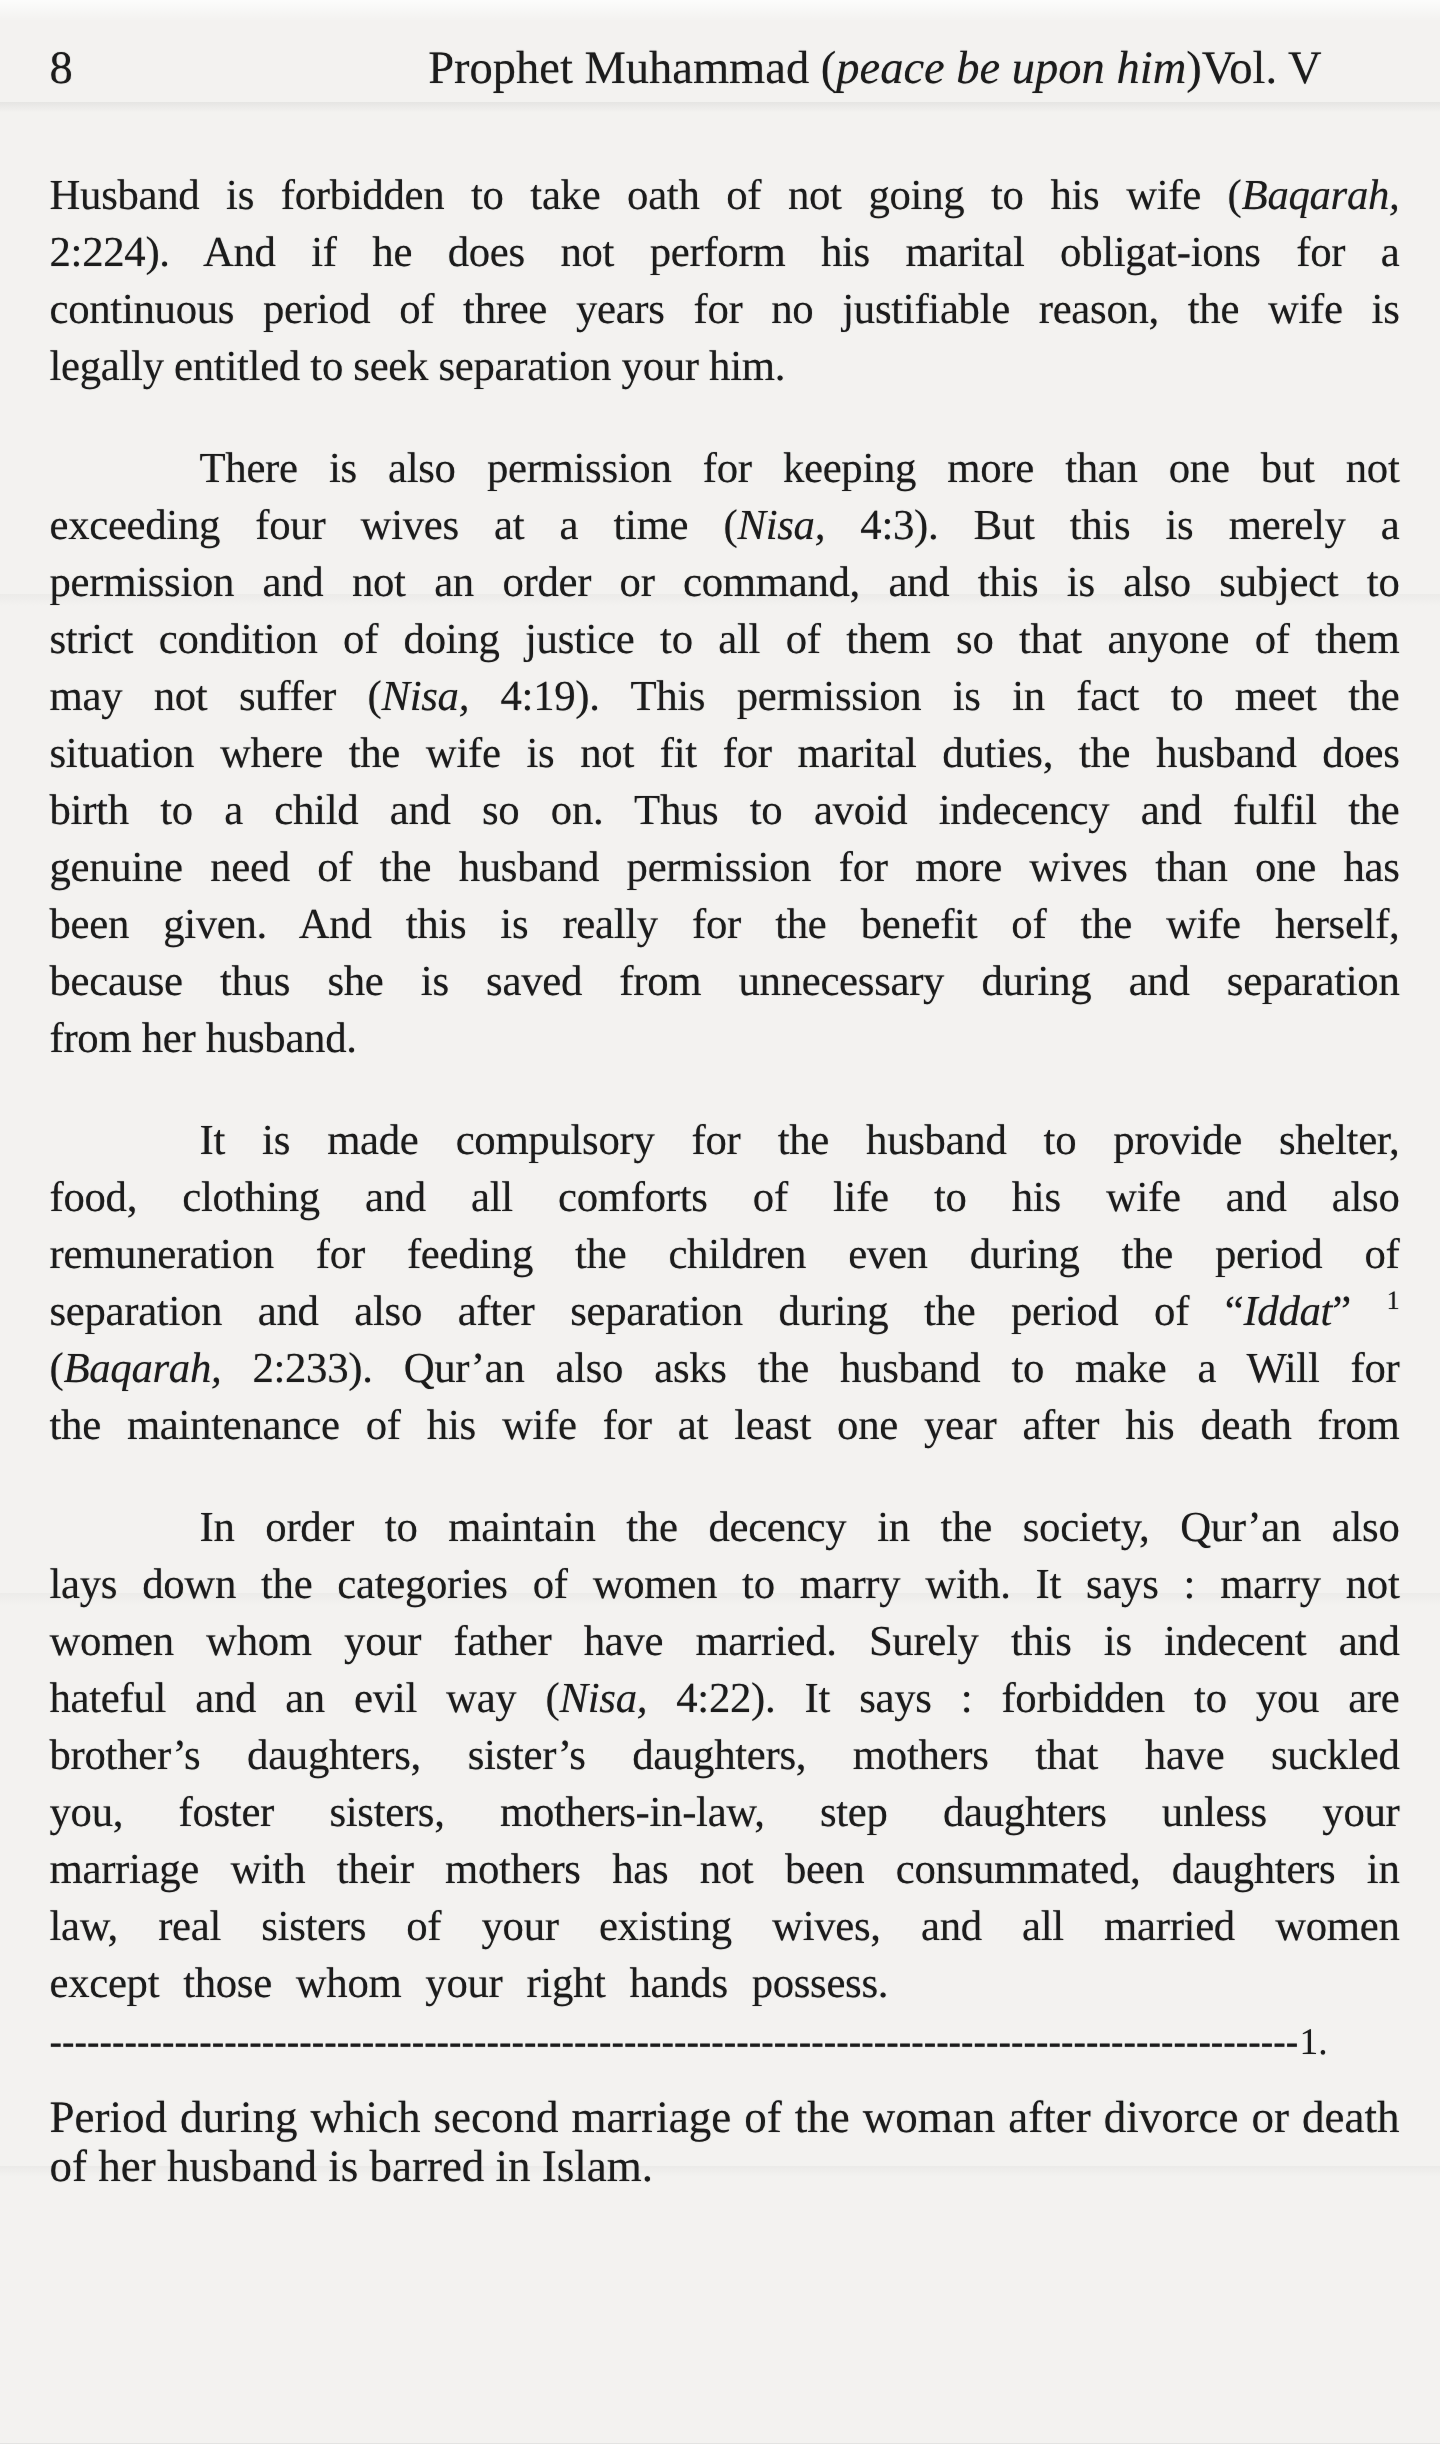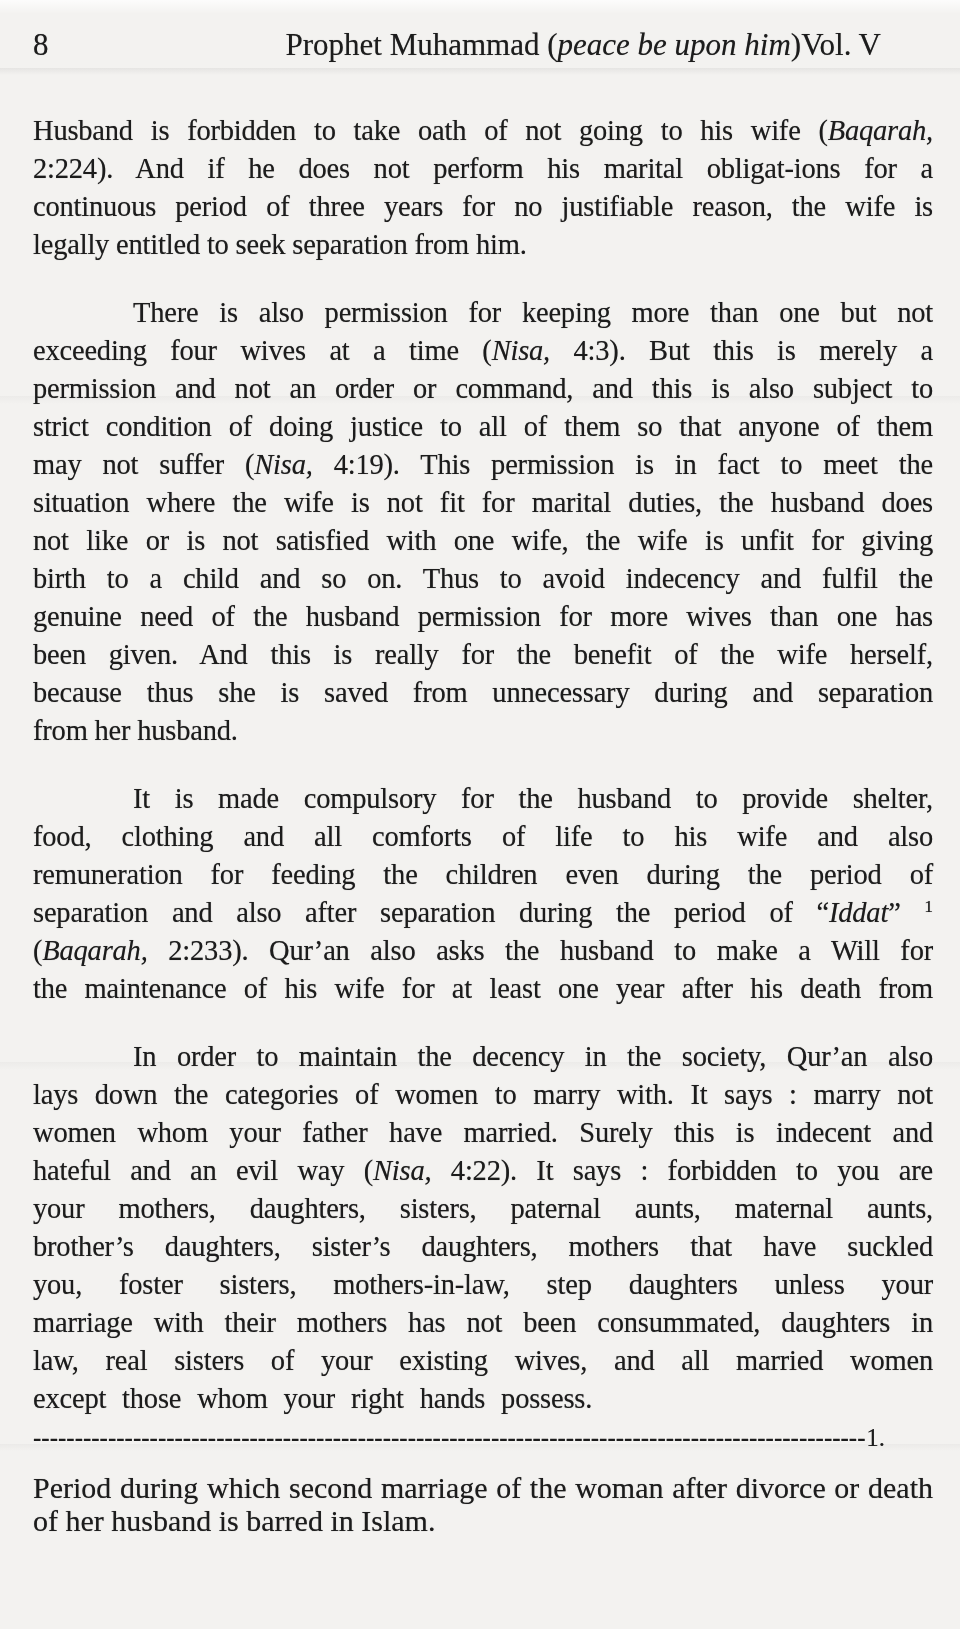--- a/index.html
+++ b/index.html
@@ -82,50 +82,48 @@
       <span class="pgnum">8</span>
       <span class="title"><span>Prophet Muhammad (</span><span class="it">peace be upon him</span><span>)</span></span>
       <span class="vol">Vol. V</span>
     </div>
 
     <div class="body">
         <div class="para">
           <div class="line"><span>Husband is forbidden to take oath of not going to his wife (</span><span class="it">Baqarah,</span></div>
           <div class="line"><span>2:224). And if he does not perform his marital obligat-ions for a</span></div>
           <div class="line"><span>continuous period of three years for no justifiable reason, the wife is</span></div>
-          <div class="line last"><span>legally entitled to seek separation from him.</span></div>
+          <div class="line last"><span>legally entitled to seek separation your him.</span></div>
         </div>
         <div class="para">
           <div class="line indent"><span>There is also permission for keeping more than one but not</span></div>
           <div class="line"><span>exceeding four wives at a time (</span><span class="it">Nisa,</span><span> 4:3). But this is merely a</span></div>
           <div class="line"><span>permission and not an order or command, and this is also subject to</span></div>
           <div class="line"><span>strict condition of doing justice to all of them so that anyone of them</span></div>
           <div class="line"><span>may not suffer (</span><span class="it">Nisa,</span><span> 4:19). This permission is in fact to meet the</span></div>
           <div class="line"><span>situation where the wife is not fit for marital duties, the husband does</span></div>
-          <div class="line"><span>not like or is not satisfied with one wife, the wife is unfit for giving</span></div>
           <div class="line"><span>birth to a child and so on. Thus to avoid indecency and fulfil the</span></div>
           <div class="line"><span>genuine need of the husband permission for more wives than one has</span></div>
           <div class="line"><span>been given. And this is really for the benefit of the wife herself,</span></div>
           <div class="line"><span>because thus she is saved from unnecessary during and separation</span></div>
           <div class="line last"><span>from her husband.</span></div>
         </div>
         <div class="para">
           <div class="line indent"><span>It is made compulsory for the husband to provide shelter,</span></div>
           <div class="line"><span>food, clothing and all comforts of life to his wife and also</span></div>
           <div class="line"><span>remuneration for feeding the children even during the period of</span></div>
           <div class="line"><span>separation and also after separation during the period of “</span><span class="it">Iddat</span><span>” </span><sup class="fnref">1</sup></div>
           <div class="line"><span>(</span><span class="it">Baqarah,</span><span> 2:233). Qur’an also asks the husband to make a Will for</span></div>
           <div class="line"><span>the maintenance of his wife for at least one year after his death from</span></div>
         </div>
         <div class="para">
           <div class="line indent"><span>In order to maintain the decency in the society, Qur’an also</span></div>
           <div class="line"><span>lays down the categories of women to marry with. It says : marry not</span></div>
           <div class="line"><span>women whom your father have married. Surely this is indecent and</span></div>
           <div class="line"><span>hateful and an evil way (</span><span class="it">Nisa,</span><span> 4:22). It says : forbidden to you are</span></div>
-          <div class="line"><span>your mothers, daughters, sisters, paternal aunts, maternal aunts,</span></div>
           <div class="line"><span>brother’s daughters, sister’s daughters, mothers that have suckled</span></div>
           <div class="line"><span>you, foster sisters, mothers-in-law, step daughters unless your</span></div>
           <div class="line"><span>marriage with their mothers has not been consummated, daughters in</span></div>
           <div class="line"><span>law, real sisters of your existing wives, and all married women</span></div>
           <div class="line last" style="word-spacing: 9px;"><span>except those whom your right hands possess.</span></div>
         </div>
       </div>
 
     <div class="fnrule">
       <span class="dashes">------------------------------------------------------------------------------------------------------------------------</span>

